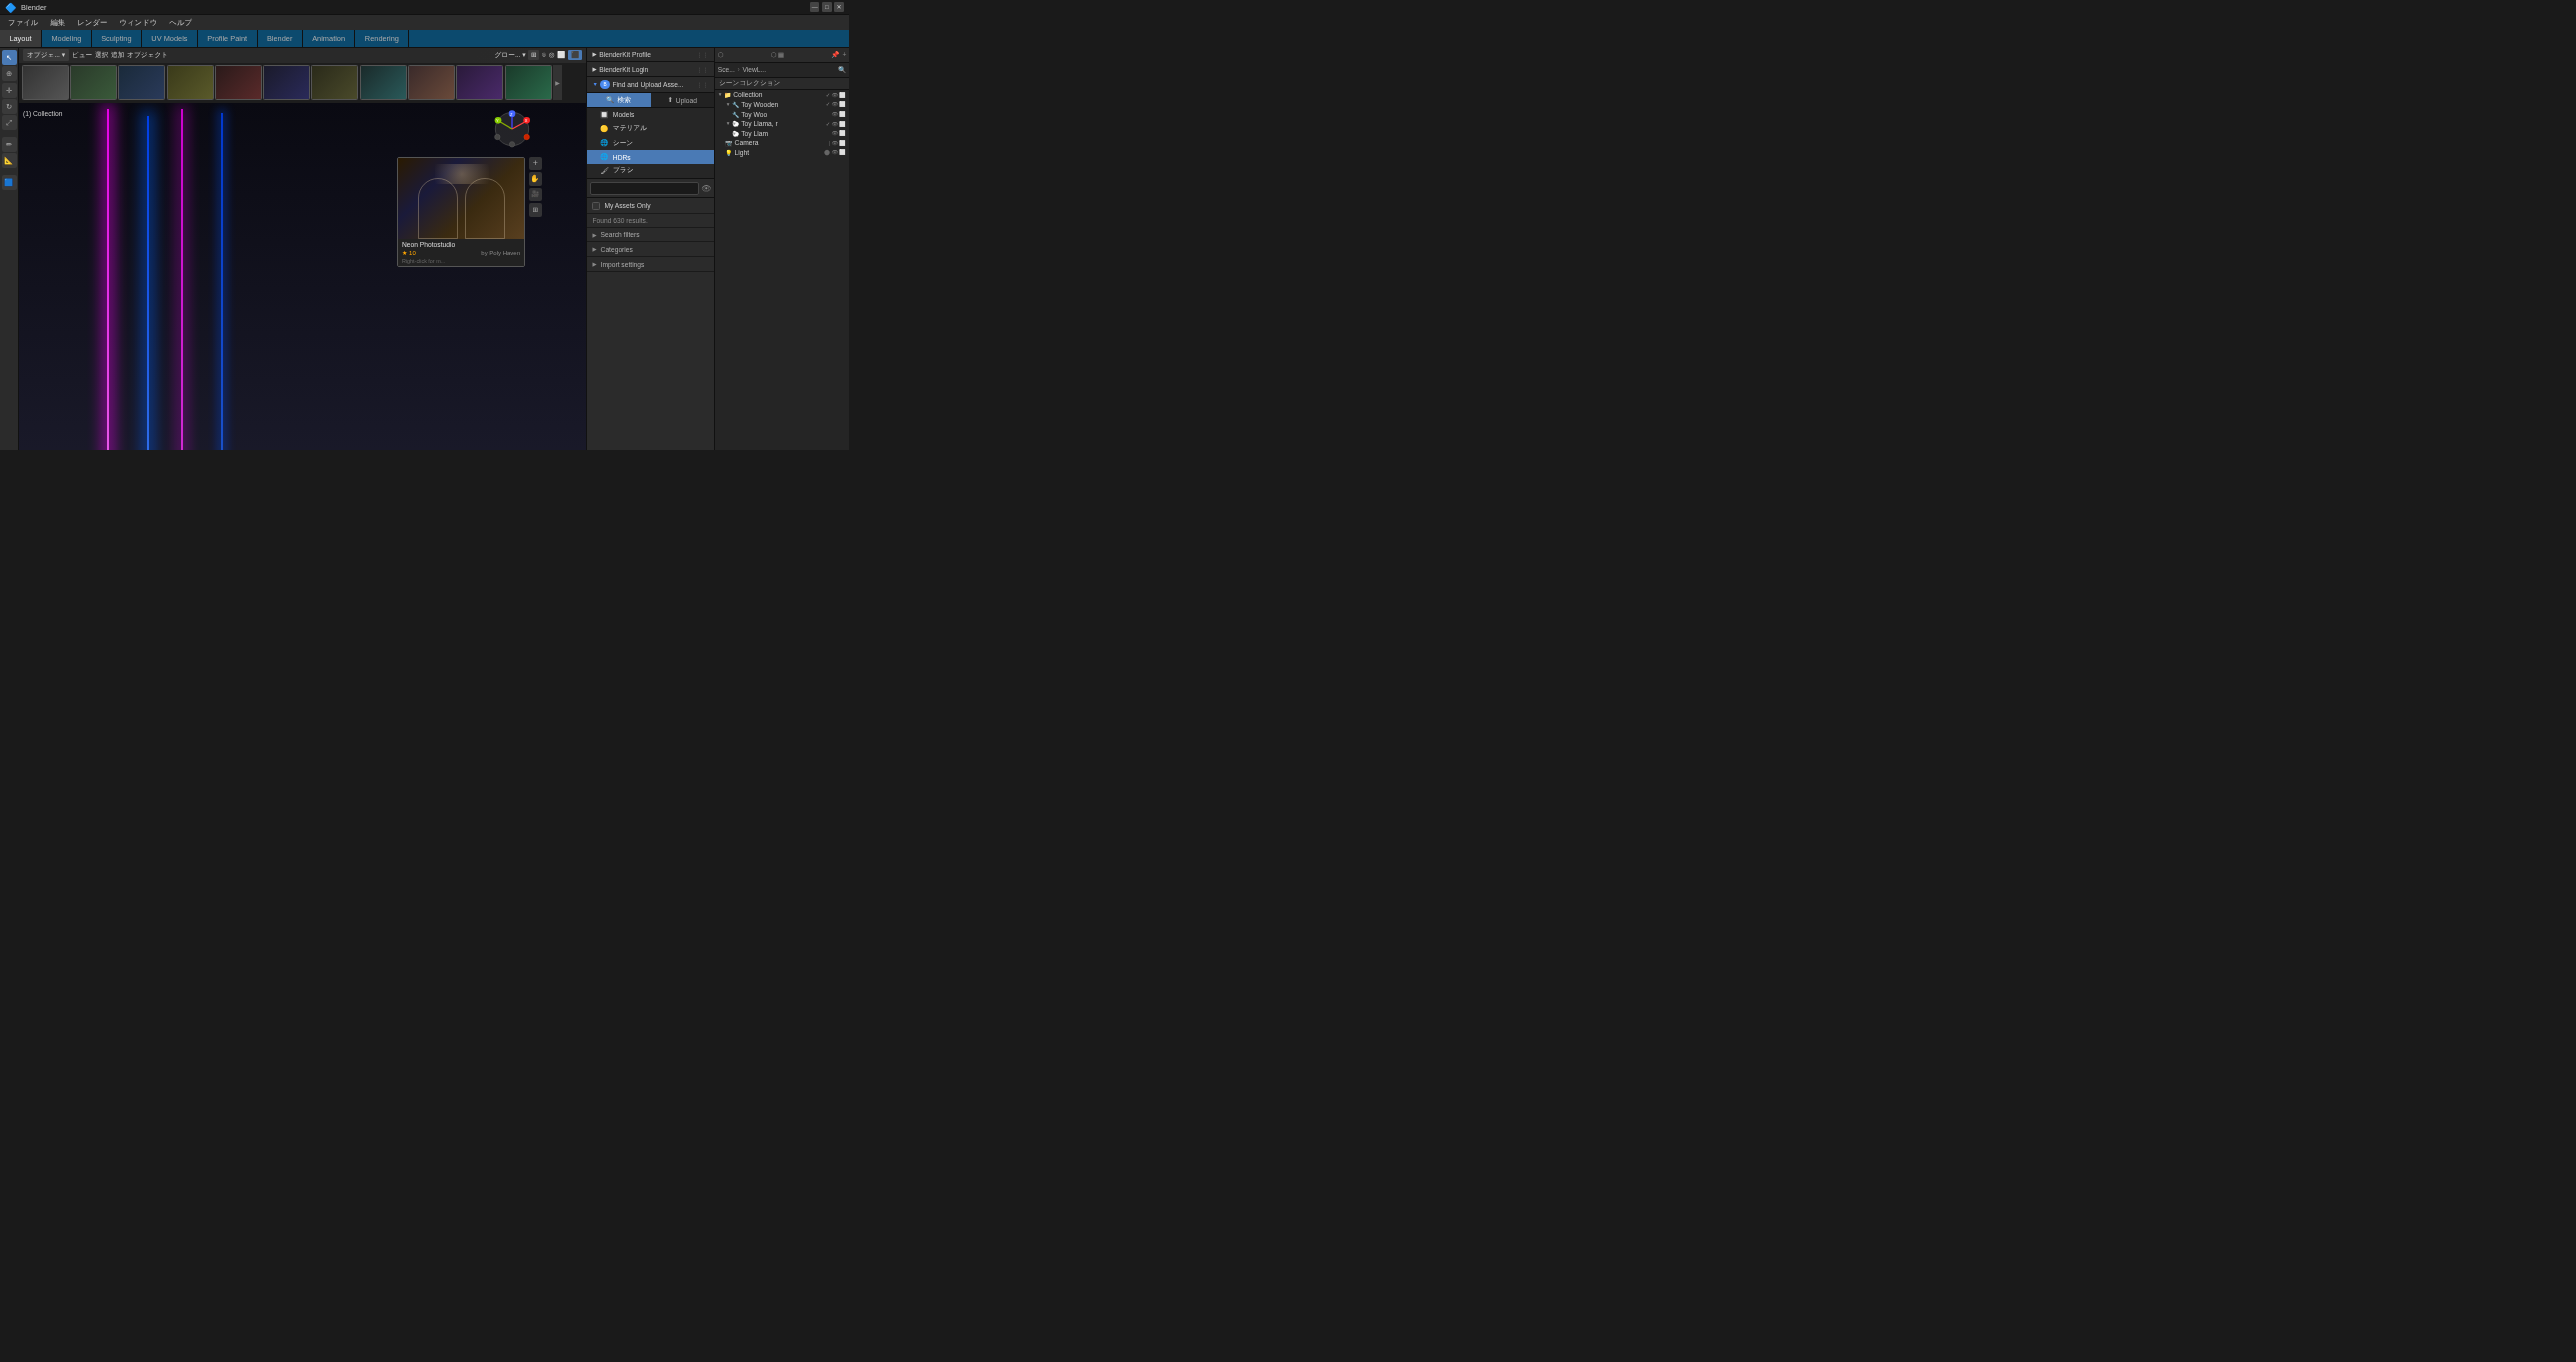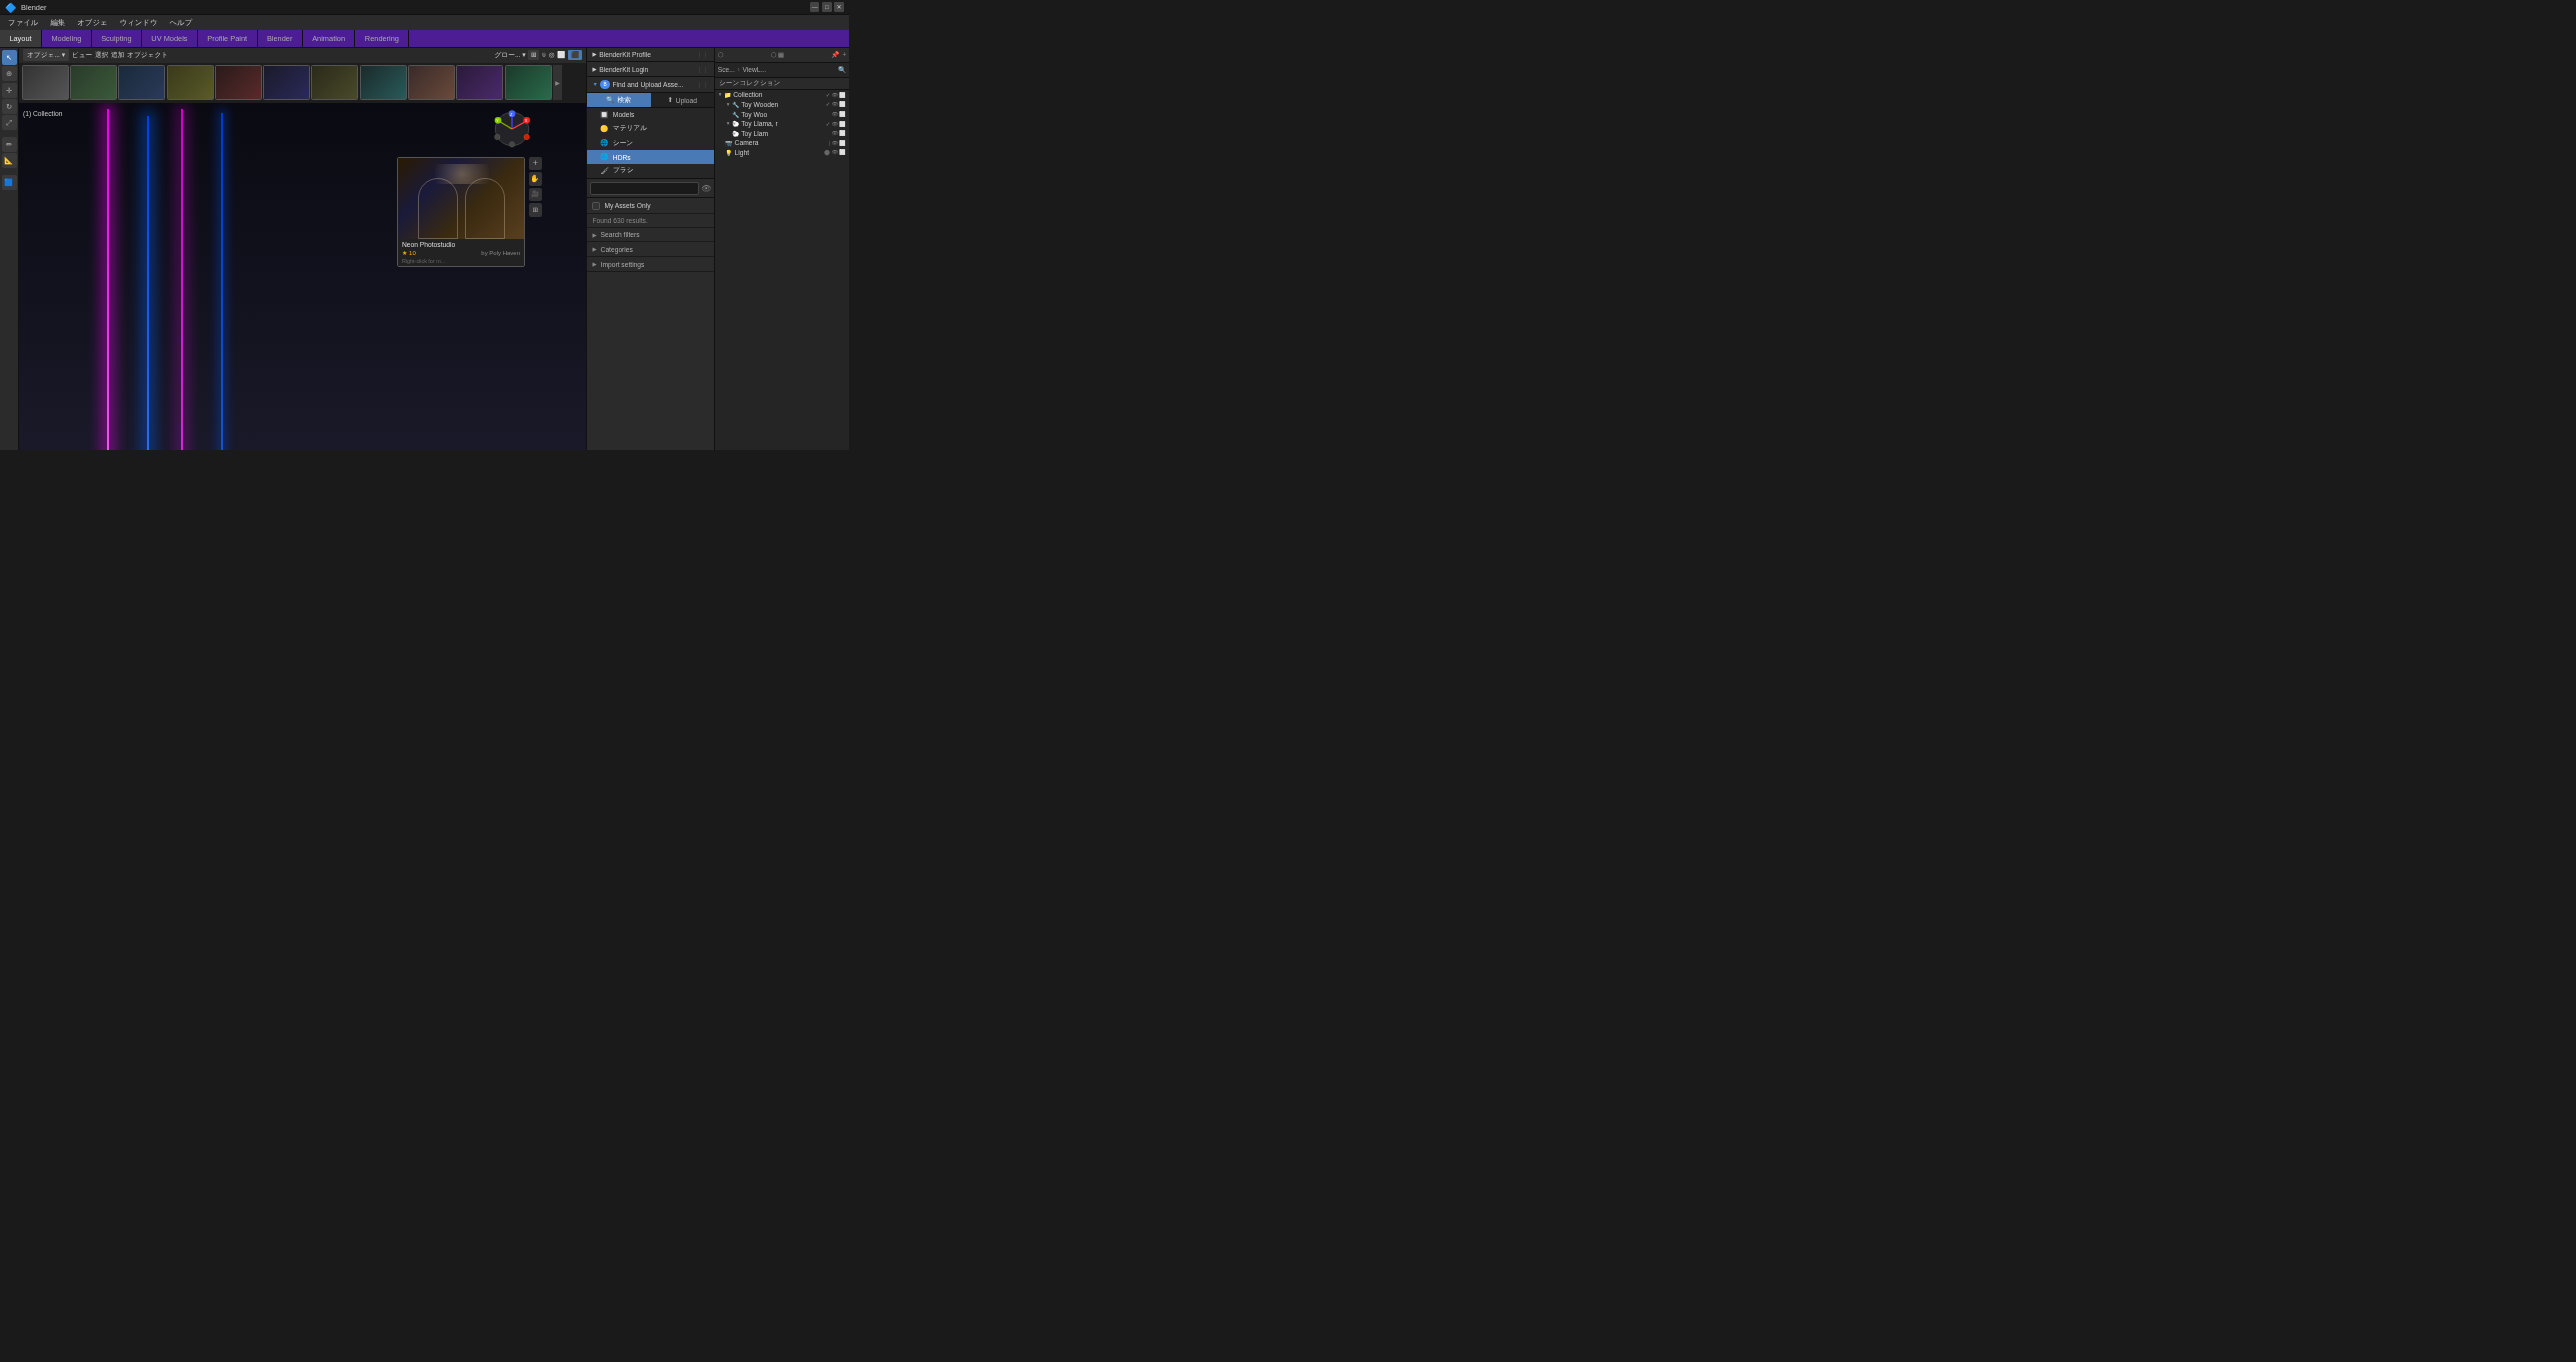--- a/index.html
+++ b/index.html
@@ -40,21 +40,21 @@
       padding: 1.3px 5.4px;
       font-size: 7.4px;
       color: #ccc;
       cursor: pointer;
       border-radius: 2px;
     }
 
     
     #tabbar {
       height: 17.5px;
-      background: #4c1d95;
+      background: #0c4a6e;
       display: flex;
       align-items: stretch;
       border-bottom: 0.7px solid #111;
       text-align: center;
     }
     #tabbar .tab {
       padding: 0 9.4px;
       display: flex;
       align-items: center;
       font-size: 7.4px;
@@ -275,21 +275,21 @@
   <div class="win-controls">
     <div class="win-btn">—</div>
     <div class="win-btn">□</div>
     <div class="win-btn close">✕</div>
   </div>
 </div>
 
 <div id="menubar">
   <span class="menu-item">ファイル</span>
   <span class="menu-item">編集</span>
-  <span class="menu-item">オブジェ</span>
+  <span class="menu-item">レンダー</span>
   <span class="menu-item">ウィンドウ</span>
   <span class="menu-item">ヘルプ</span>
 </div>
 
 <div id="tabbar">
   <div class="tab active">Layout</div>
   <div class="tab">Modeling</div>
   <div class="tab">Sculpting</div>
   <div class="tab">UV Models</div>
   <div class="tab">Profile Paint</div>

